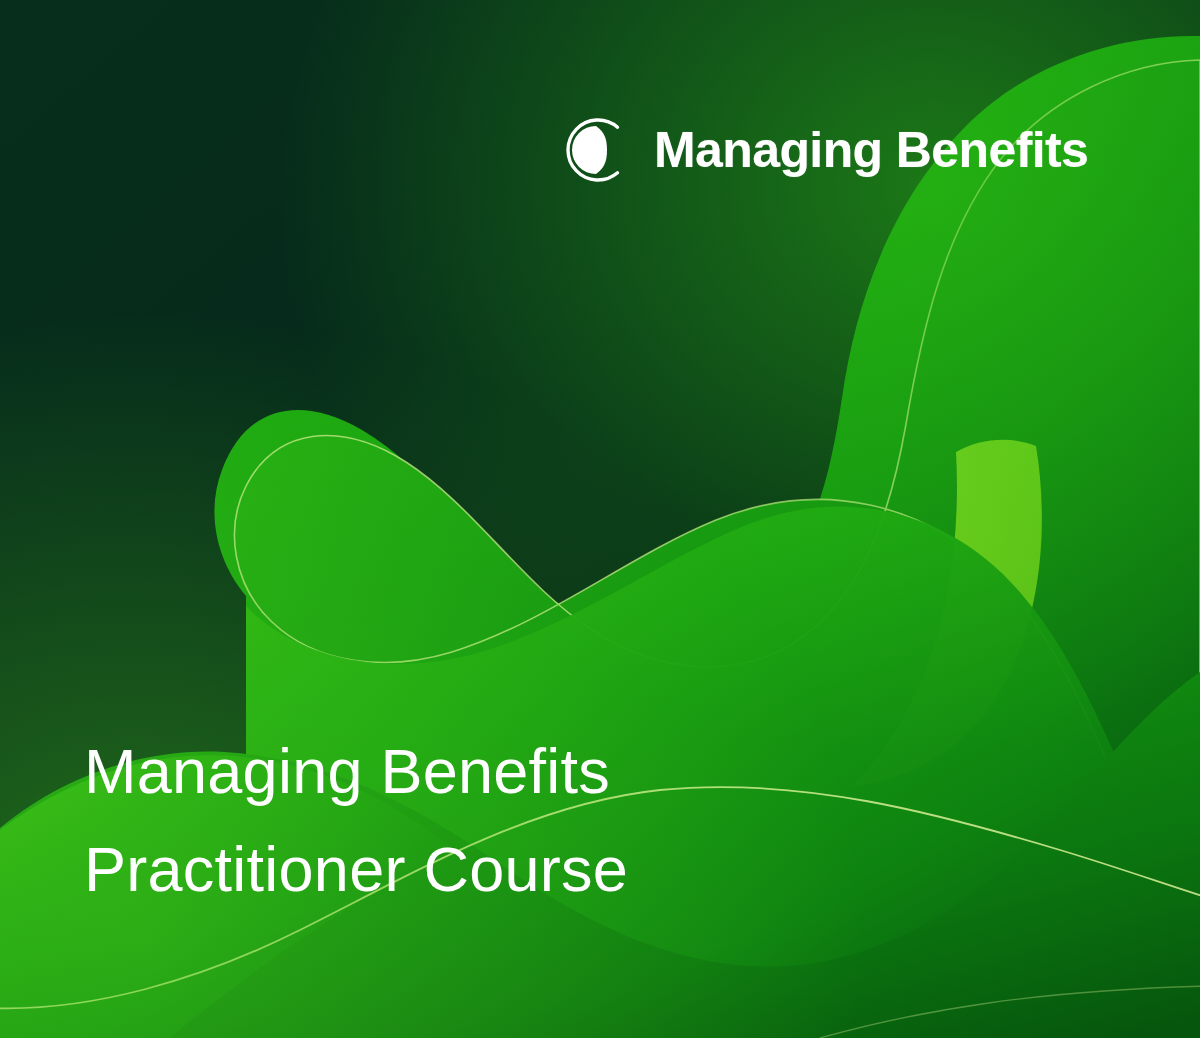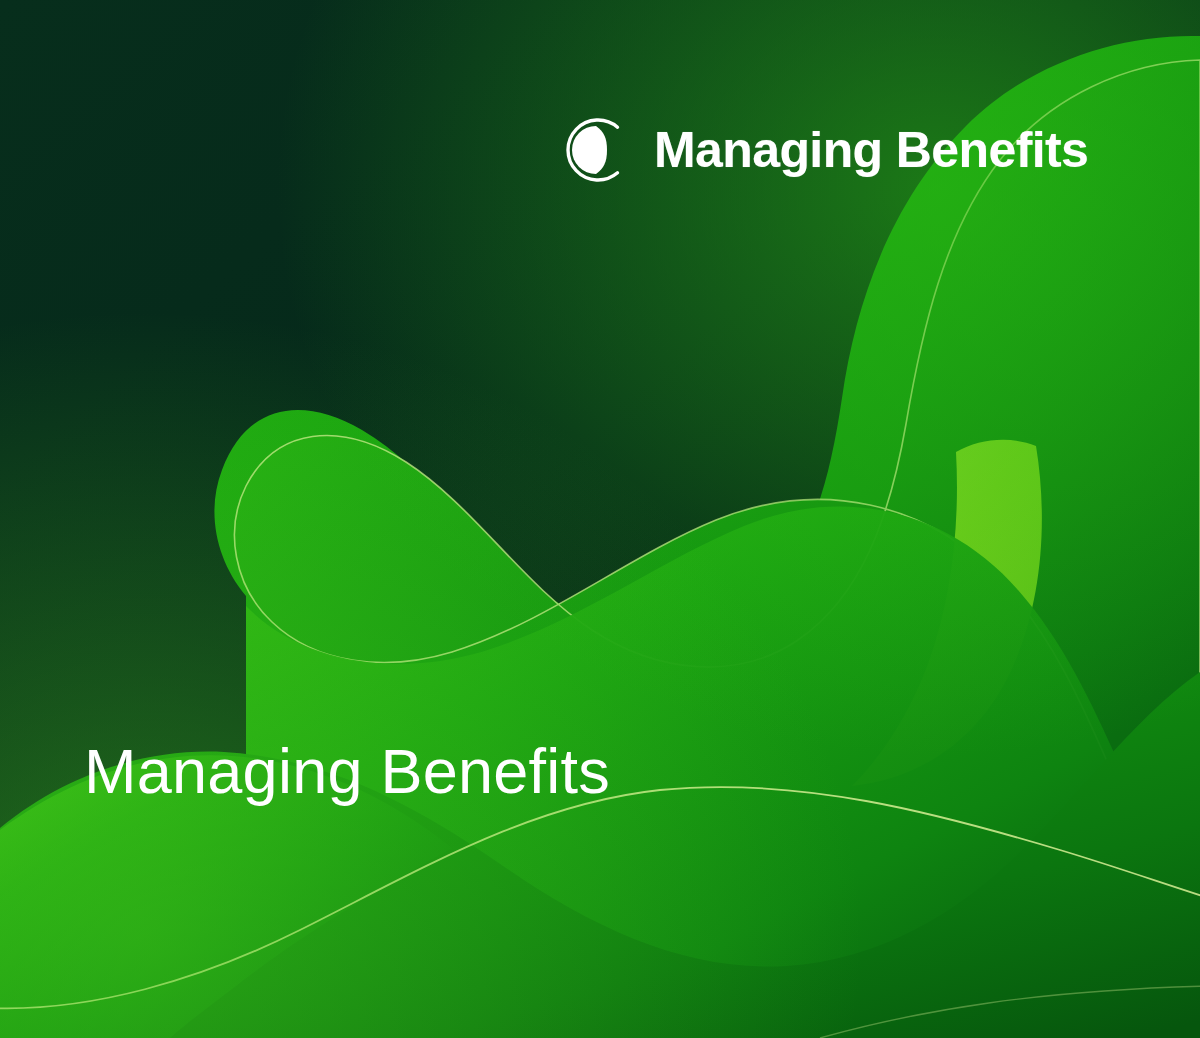--- a/index.html
+++ b/index.html
@@ -219,15 +219,16 @@
       <path d="M36,12
                A24,24 0 1 0 36,60
                C44,54 47,48 47,36
                C47,24 44,18 36,12 Z" fill="#ffffff"></path>
     </svg>
     <div class="brand-name">Managing Benefits</div>
   </div>
 
   <div class="course-title">
     <span class="line">Managing Benefits</span>
+    <span class="line">Practitioner Course</span>
   </div>
 
 </div>
 
 </body></html>

